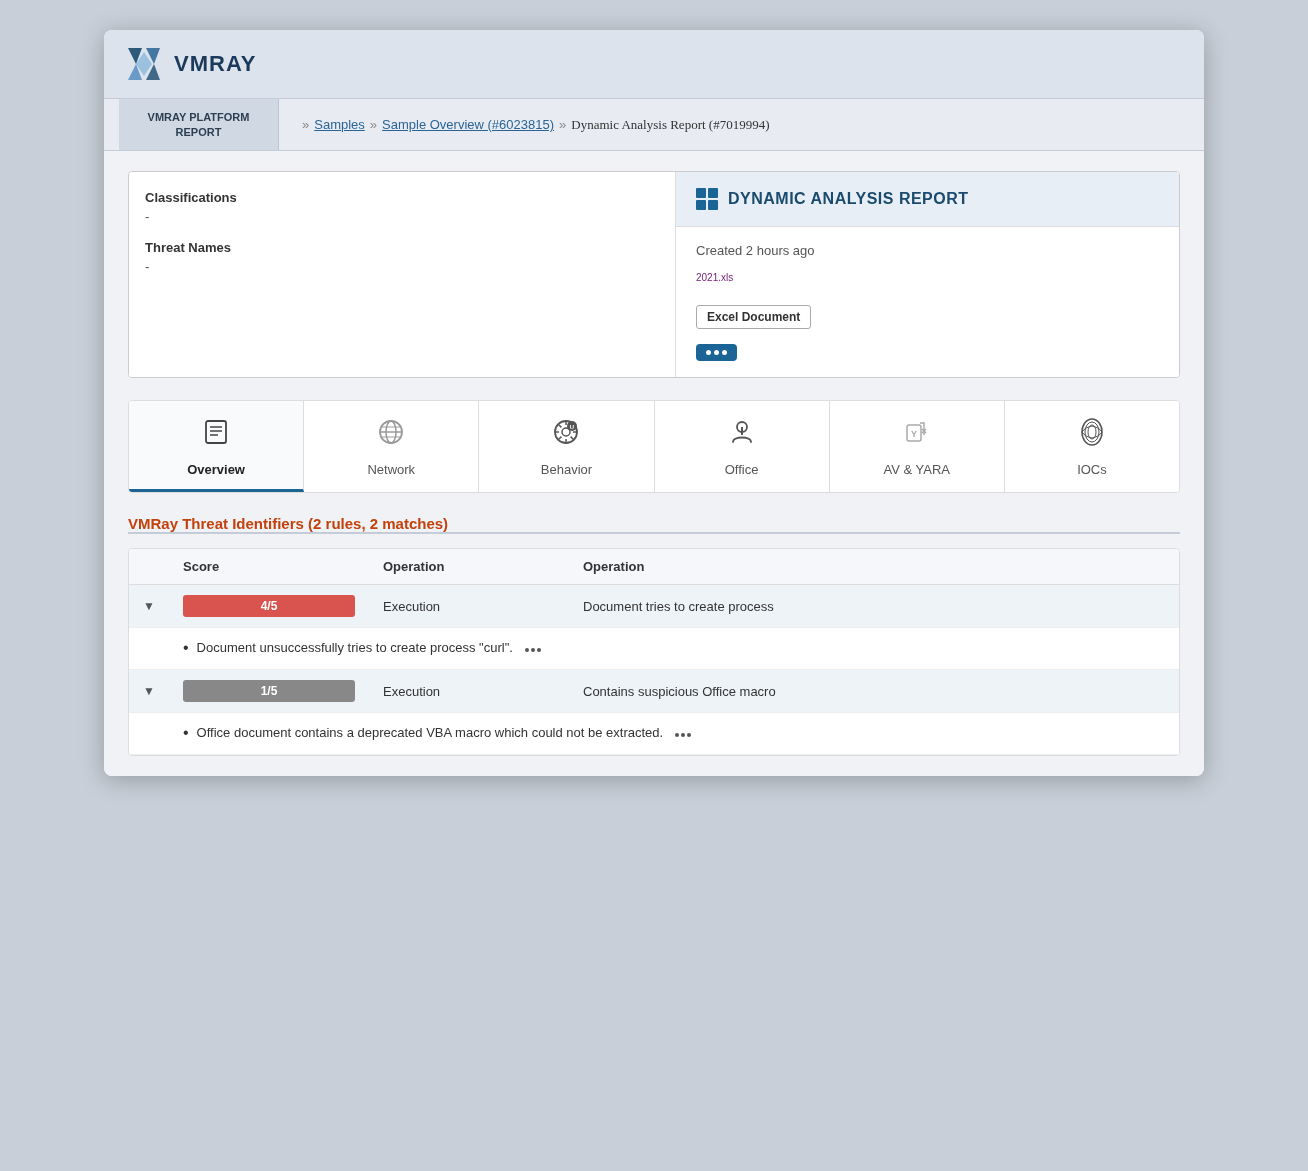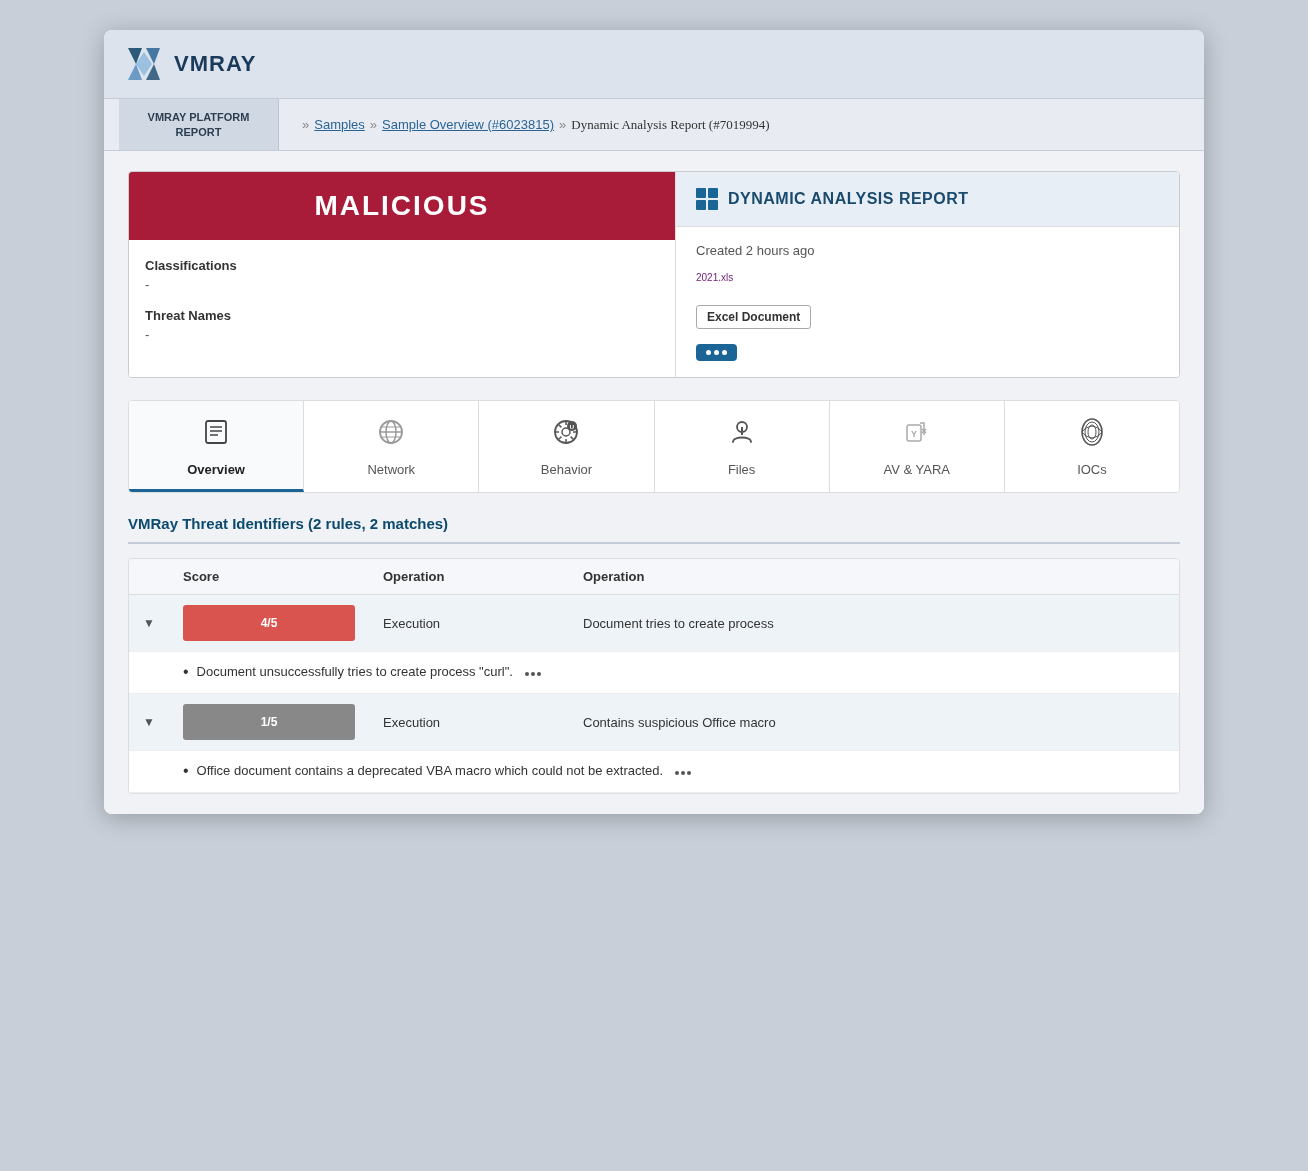--- a/index.html
+++ b/index.html
@@ -231,23 +231,22 @@
     .tab-item.active .tab-icon { color: #333; }
     .tab-item .tab-label {
       font-size: 13px;
       color: #555;
     }
     .tab-item.active .tab-label { color: #222; font-weight: 600; }
     
     .section-title {
       font-size: 15px;
       font-weight: 700;
-      color: #0c4a6e;
+      color: #c2410c;
       margin-bottom: 14px;
-      padding-bottom: 10px;
       border-bottom: 2px solid #c5ccd8;
     }
     .threats-section {
       background: white;
       border: 1px solid #ddd;
       border-radius: 4px;
       overflow: hidden;
     }
     .threats-header-row {
       display: grid;
@@ -273,21 +272,21 @@
     .threat-row .chevron {
       display: flex;
       align-items: center;
       justify-content: center;
       color: #555;
       font-size: 12px;
     }
     .score-bar {
       margin: 0 14px;
       border-radius: 3px;
-      height: 36px;
+      height: 22px;
       display: flex;
       align-items: center;
       justify-content: center;
       font-size: 12px;
       font-weight: 700;
       color: white;
     }
     .score-bar.high { background: #d9534f; }
     .score-bar.low { background: #888; }
     .threat-category {
@@ -363,23 +362,20 @@
       <span class="sep">»</span>
       <span class="current">Dynamic Analysis Report (#7019994)</span>
     </div>
   </div>
 
   <div class="main-content">
 
     <div class="top-section">
 
       <div class="left-panel">
-        <div class="malicious-banner">
-          <span class="title">MALICIOUS</span>
-        </div>
         <div class="left-info">
           <div class="label">Classifications</div>
           <div class="value">-</div>
           <div class="label">Threat Names</div>
           <div class="value">-</div>
         </div>
       </div>
 
       <div class="right-panel">
         <div class="right-header">
@@ -454,21 +450,21 @@
       </div>
 
       <div class="tab-item">
         <span class="tab-icon">
           <svg width="30" height="30" viewBox="0 0 30 30" fill="none" xmlns="http://www.w3.org/2000/svg">
             <circle cx="15" cy="10" r="5" stroke="#555" stroke-width="1.8" fill="none"></circle>
             <path d="M6 25 C6 19 24 19 24 25" stroke="#555" stroke-width="1.8" fill="none" stroke-linecap="round"></path>
             <line x1="15" y1="10" x2="15" y2="18" stroke="#555" stroke-width="2"></line>
           </svg>
         </span>
-        <span class="tab-label">Files</span>
+        <span class="tab-label">Office</span>
       </div>
 
       <div class="tab-item">
         <span class="tab-icon">
           <svg width="30" height="30" viewBox="0 0 30 30" fill="none" xmlns="http://www.w3.org/2000/svg">
             <rect x="5" y="8" width="14" height="16" rx="2" stroke="#aaa" stroke-width="1.5" fill="none"></rect>
             <text x="12" y="20" text-anchor="middle" fill="#aaa" font-size="9" font-weight="bold">Y</text>
             <path d="M18 6 L22 6 L22 18" stroke="#aaa" stroke-width="1.5" fill="none"></path>
             <line x1="20" y1="12" x2="24" y2="16" stroke="#aaa" stroke-width="1.5"></line>
             <line x1="24" y1="12" x2="20" y2="16" stroke="#aaa" stroke-width="1.5"></line>

